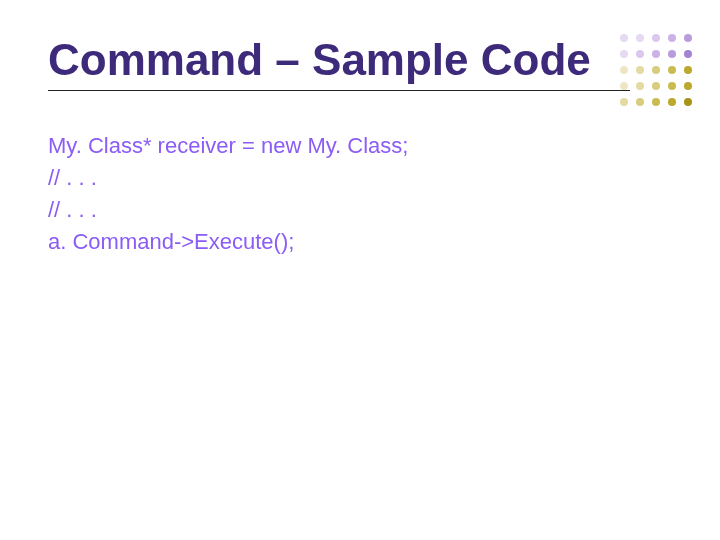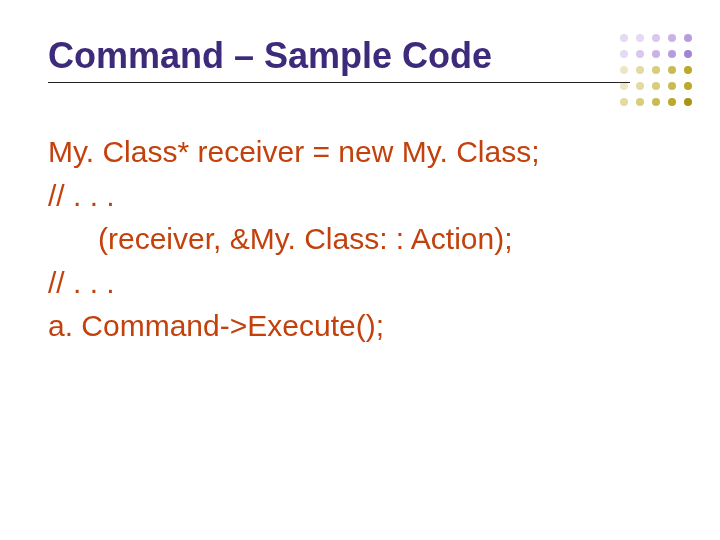--- a/index.html
+++ b/index.html
@@ -17,40 +17,40 @@
     height: 540px;
     box-sizing: border-box;
   }
   .title-block {
     position: absolute;
     left: 48px;
     top: 36px;
     right: 90px;
   }
   .title {
-    font-size: 36px;
+    font-size: 44px;
     font-weight: bold;
     color: #3d2a7a; 
     margin: 0 0 6px 0;
     line-height: 1.1;
   }
   .title-underline {
     border-bottom: 1px solid #222;
     width: 100%;
     height: 0;
   }
   .body {
     position: absolute;
     left: 48px;
     top: 130px;
     right: 90px;
   }
   .code-line {
-    font-size: 30px;
-    color: #c2410c;
+    font-size: 22px;
+    color: #8b5cf6;
     line-height: 1.45;
     white-space: pre;
   }
   
   .dots {
     position: absolute;
     top: 30px;
     right: 24px;
     width: 80px;
     height: 80px;
@@ -96,18 +96,17 @@
   </div>
 
   <div class="title-block">
     <h1 class="title">Command – Sample Code</h1>
     <div class="title-underline"></div>
   </div>
 
   <div class="body">
     <div class="code-line">My. Class* receiver = new My. Class;</div>
     <div class="code-line">// . . .</div>
-    <div class="code-line">      (receiver, &amp;My. Class: : Action);</div>
     <div class="code-line">// . . .</div>
     <div class="code-line">a. Command-&gt;Execute();</div>
   </div>
 
 </div>
 
 </body></html>

